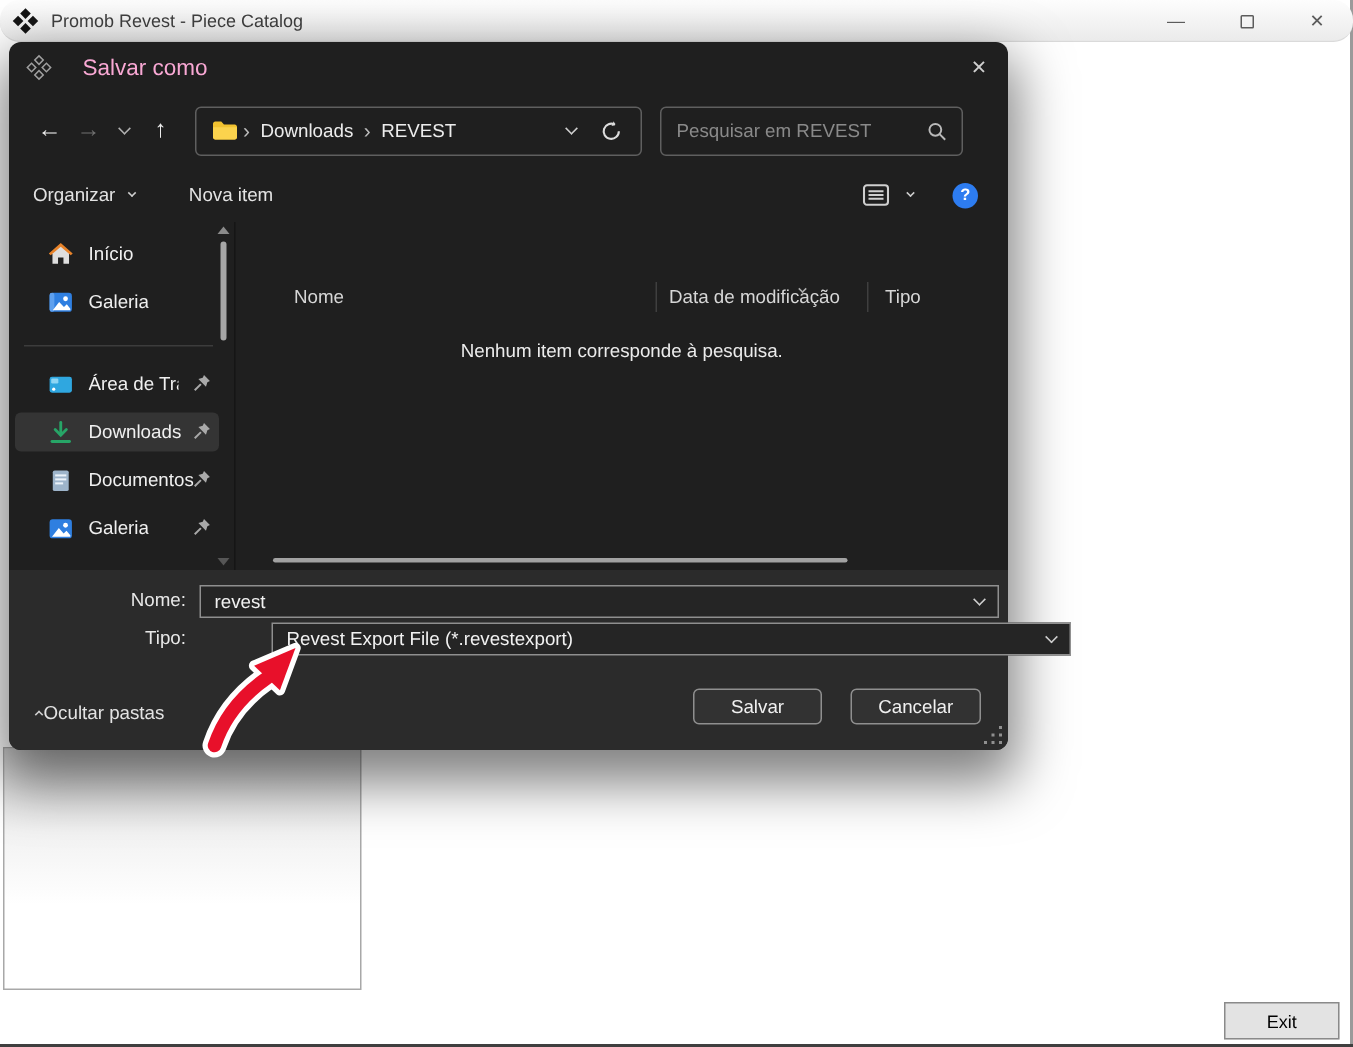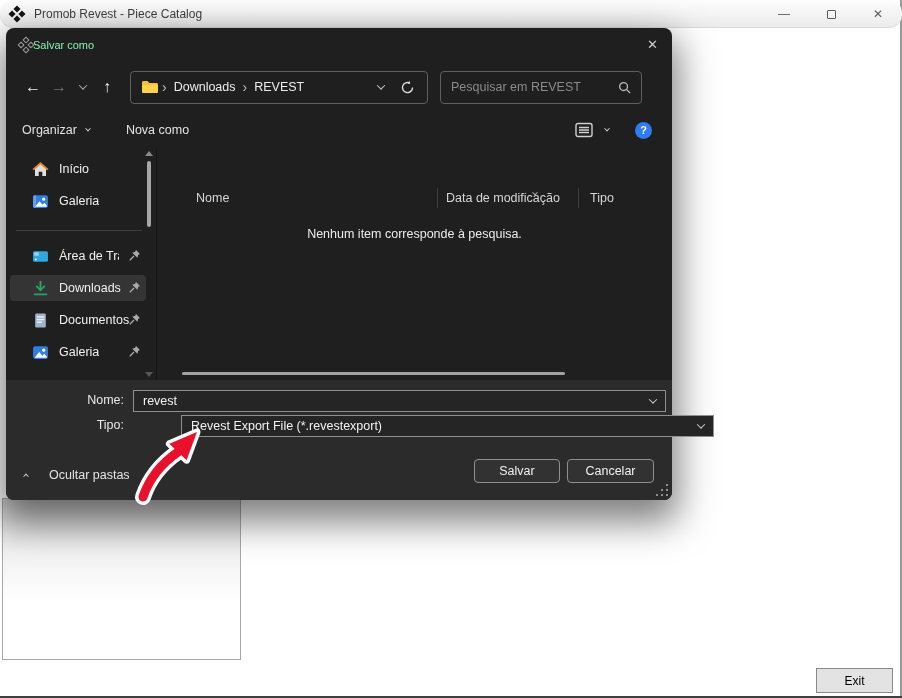--- a/index.html
+++ b/index.html
@@ -27,21 +27,21 @@
     border:1px solid #a8a8a8; background:linear-gradient(#cfcfcf, #f2f2f2 35%, #fff 65%); }
   .exit-btn { position:absolute; left:816px; top:668px; width:77px; height:25px;
     background:#e3e3e3; border:1px solid #8a8a8a; font-size:12px; color:#000;
     display:flex; align-items:center; justify-content:center; }
 
   
   .dialog { position:absolute; left:6px; top:28px; width:666px; height:472px;
     background:#1f1f1f; border-radius:8px; box-shadow:0 16px 36px 6px rgba(0,0,0,.5);
     color:#e8e8e8; z-index:2; font-size:12.5px; }
   .dlg-titlebar { height:34px; display:flex; align-items:center; padding:0 14px; }
-  .dlg-title { margin-left:1px; color:#86efac; font-size:11px; }
+  .dlg-title { margin-left:23px; color:#f9a8d4; font-size:15px; }
   .dlg-close { position:absolute; top:9px; right:14px; color:#cfcfcf; font-size:13px; cursor:default; }
 
   
   .chev { display:inline-block; width:6px; height:6px; border-right:1.4px solid #cfcfcf;
     border-bottom:1.4px solid #cfcfcf; transform:rotate(45deg) translate(-1px,-1px); }
   .chev.up { transform:rotate(-135deg) translate(-1px,-1px); }
   .chev.dim { border-color:#b0b0b0; }
   .chev.tiny { width:4px; height:4px; }
 
   .nav-row { position:absolute; top:34px; left:0; width:100%; height:50px;
@@ -105,24 +105,24 @@
   .lab-name { top:13px; left:0; }
   .lab-type { top:38px; left:0; }
   .combo { position:absolute; left:127px; width:533px; height:22px; background:#252525;
     border:1px solid #8f8f8f; display:flex; align-items:center; padding:0 9px; color:#f2f2f2; }
   .combo-name { top:10px; }
   .combo-type { top:35px;margin-left:48px; }
   .combo input { flex:1; background:transparent; border:none; outline:none; color:#f2f2f2;
     font-size:12.5px; font-family:inherit; padding:0; }
   .combo .chev { margin-left:auto; flex:none; }
   .combo-type .type-text { flex:1; white-space:nowrap; overflow:hidden; }
-  .hide-folders { position:absolute; left:18px; top:88px; display:flex; align-items:center; gap:21px; color:#e3e3e3; }
+  .hide-folders { position:absolute; left:18px; top:88px; display:flex; align-items:center; gap:1px; color:#e3e3e3; }
   .btn { position:absolute; top:79px; height:24px; background:#323232; border:1px solid #8f8f8f;
     border-radius:4px; color:#f0f0f0; display:flex; align-items:center; justify-content:center; }
-  .btn-save { left:468px; width:86px; }
+  .btn-save { left:456px; width:86px; }
   .btn-cancel { left:561px; width:87px; }
   .grip { position:absolute; right:4px; bottom:4px; width:12px; height:12px; }
   .grip i { position:absolute; width:2px; height:2px; background:#8f8f8f; }
   .g1{ right:0; top:0; } .g2{ right:0; top:5px; } .g3{ right:5px; top:5px; }
   .g4{ right:0; bottom:0; } .g5{ right:5px; bottom:0; } .g6{ right:10px; bottom:0; }
 
   .red-arrow { position:absolute; left:120px; top:418px; width:100px; height:92px; z-index:5; pointer-events:none; }
 </style>
 </head>
 <body>
@@ -197,21 +197,21 @@
             <path d="M10.2 10.2 L14 14"></path>
         </svg>
       </div>
     </div>
 
     <div class="toolbar">
       <span class="organize">
         <span>Organizar</span>
         <span class="chev tiny"></span>
       </span>
-      <span class="newfolder">Nova como</span>
+      <span class="newfolder">Nova item</span>
       <span class="toolbar-right">
         <svg width="18" height="16" viewBox="0 0 18 16" fill="none" stroke="#cfcfcf" stroke-width="1.4">
           <rect x="1" y="1.5" width="16" height="13" rx="2"></rect>
           <path d="M4 5.5 H14 M4 8 H14 M4 10.5 H14"></path>
         </svg>
         <span class="chev tiny"></span>
         <span class="help-circle">?</span>
       </span>
     </div>
 

